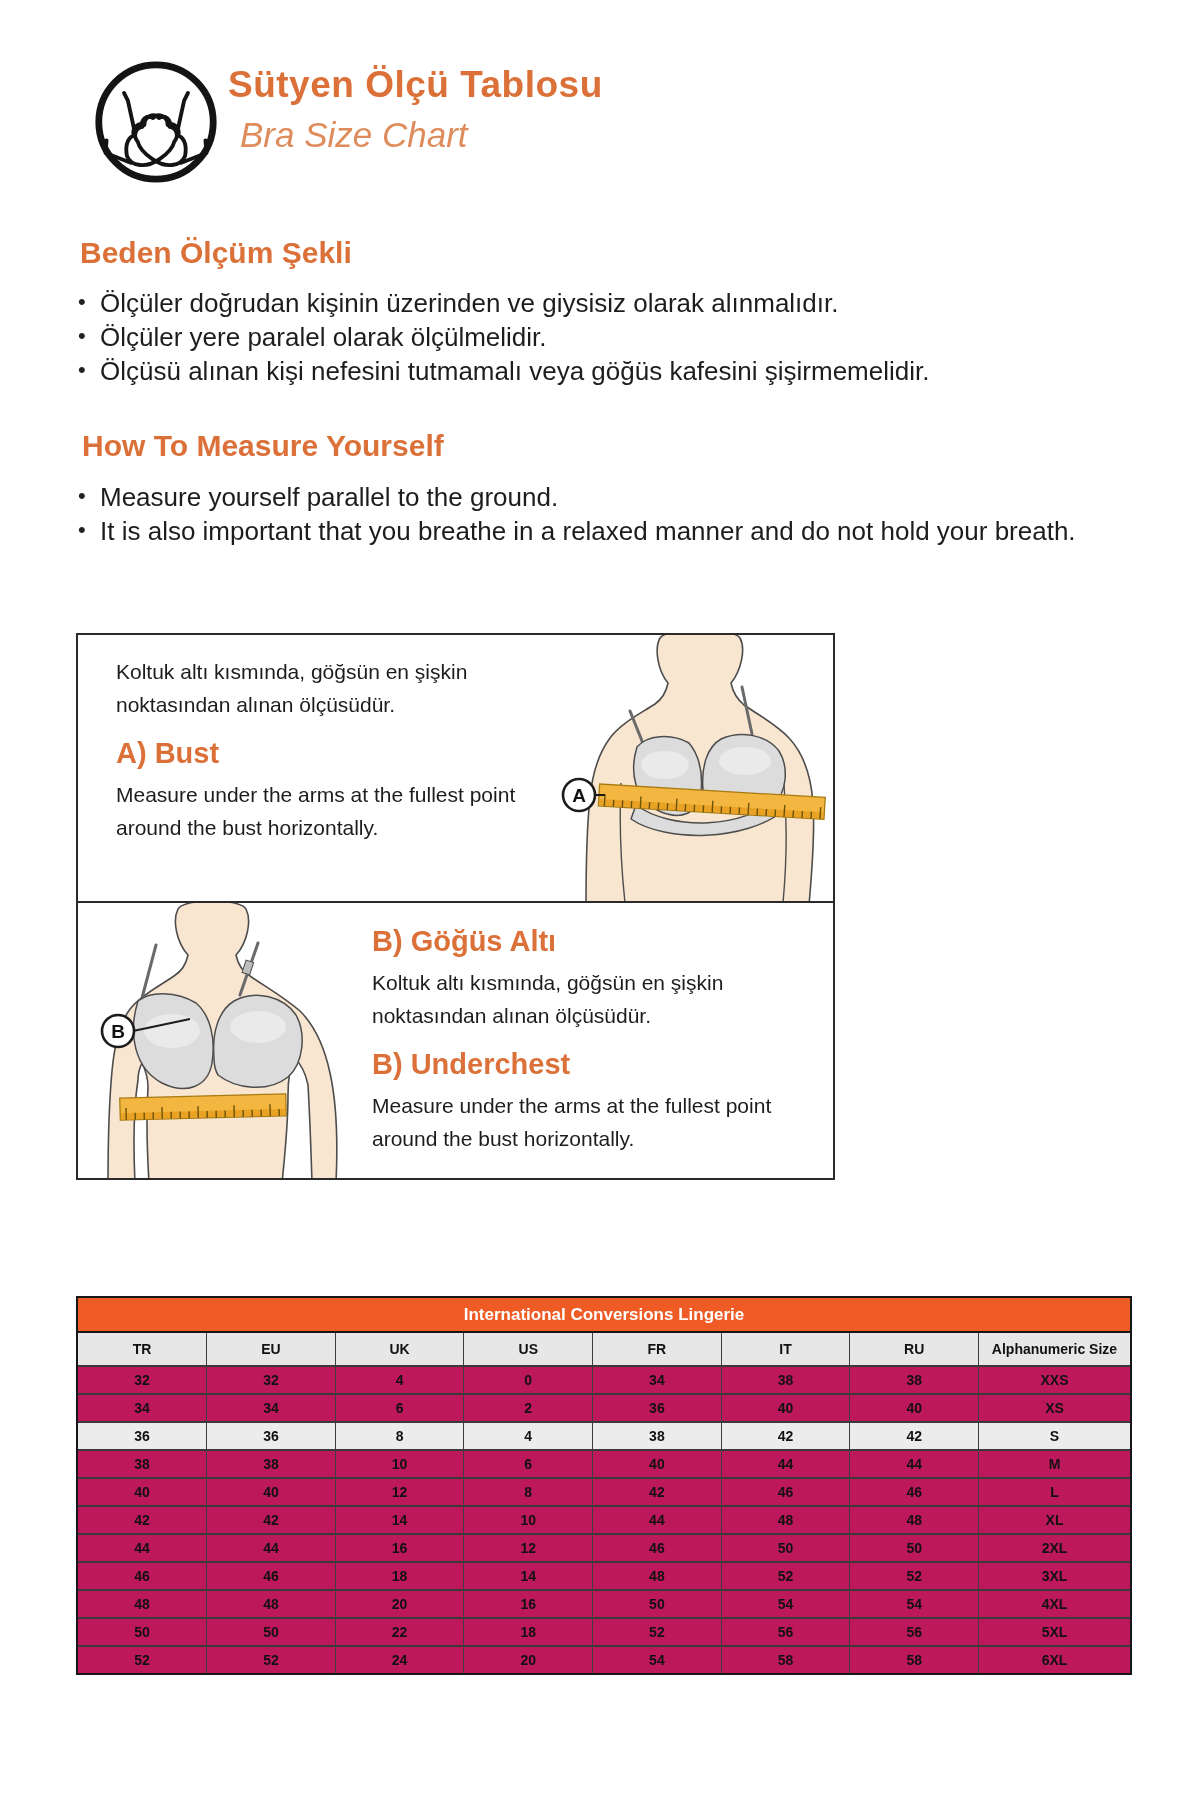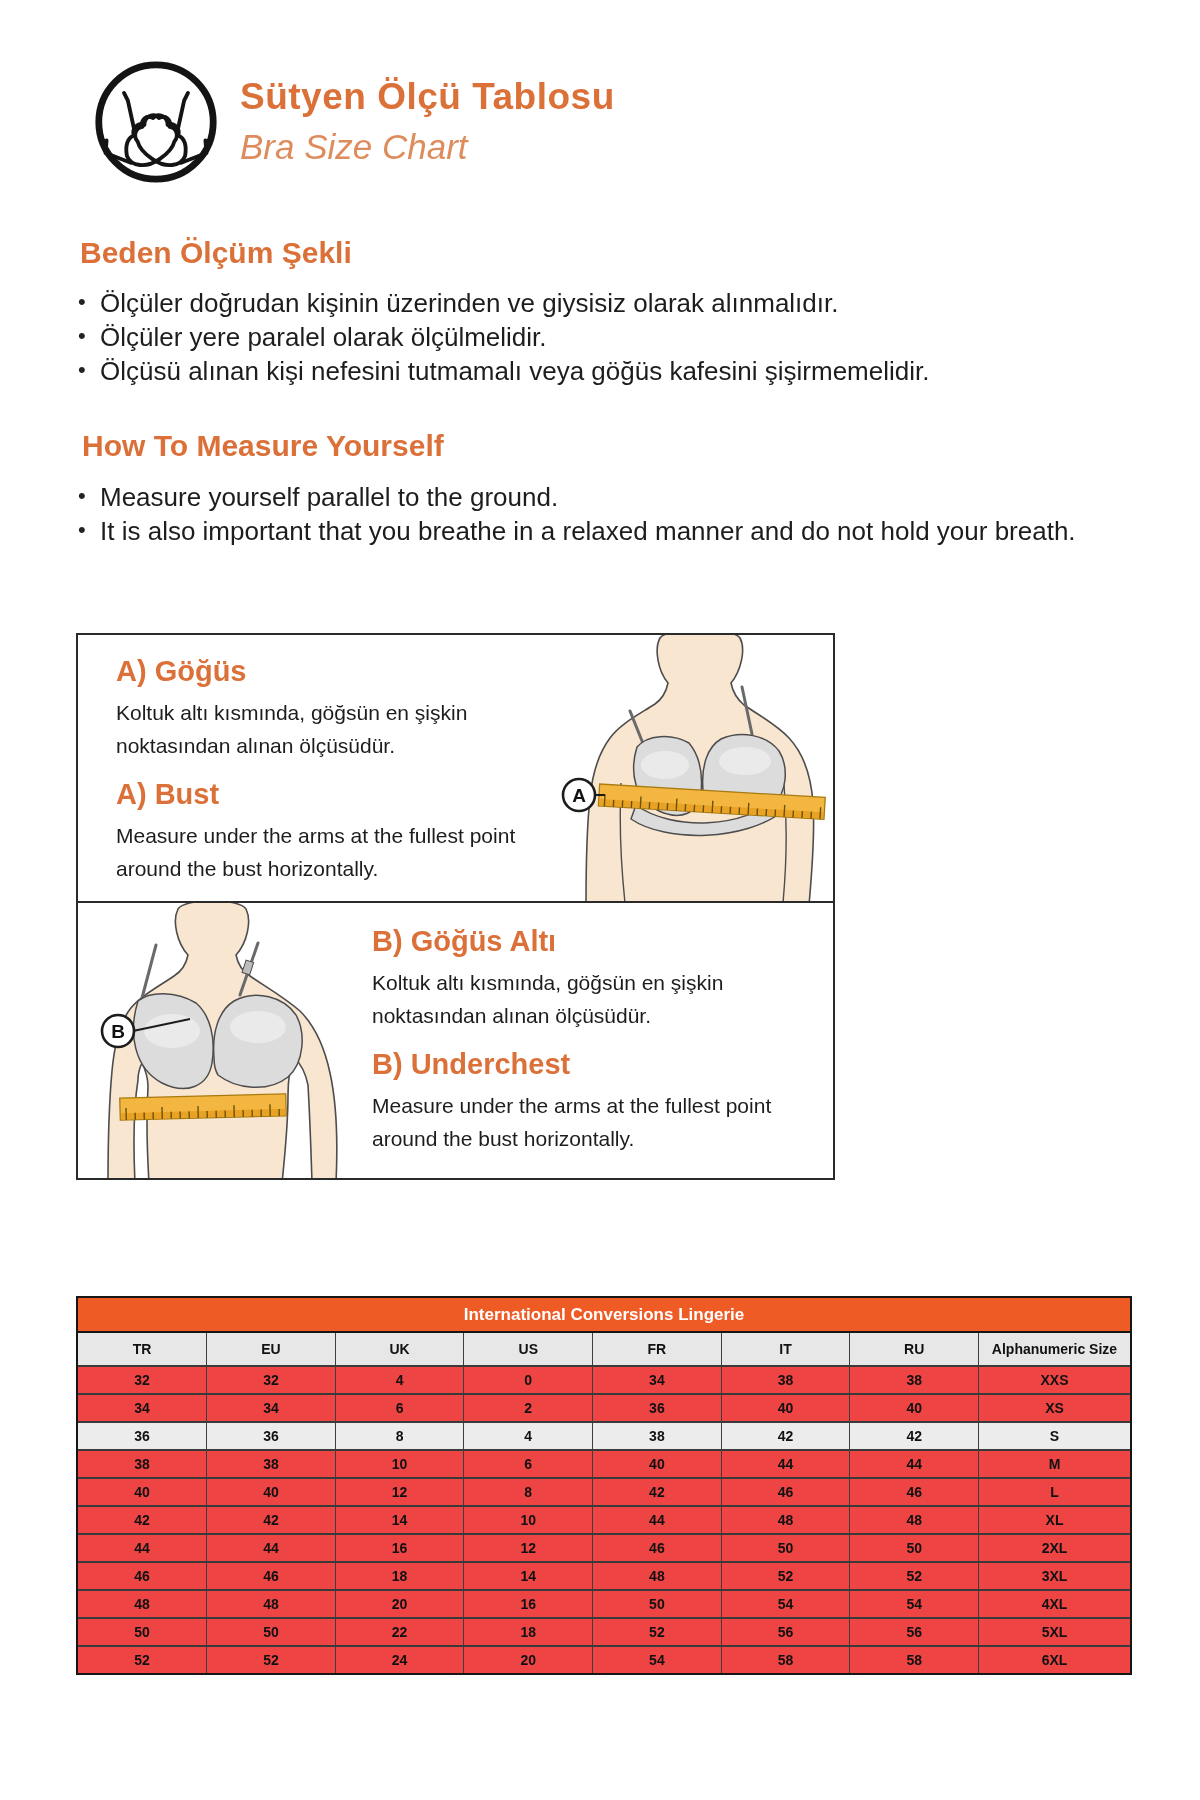--- a/index.html
+++ b/index.html
@@ -4,21 +4,21 @@
 <style>
   html,body { margin:0; padding:0; background:#ffffff; }
   .page {
     position:relative; width:1200px; height:1800px; background:#ffffff;
     font-family:"Liberation Sans", sans-serif; color:#1d1d1d; overflow:hidden;
   }
 
   
   .logo-svg { position:absolute; left:92px; top:56px; width:128px; height:132px; }
   .title-block { position:absolute; left:228px; top:64px; }
-  .title-main { margin:12px; font-size:37px; font-weight:bold; color:#DB7038; line-height:1.12; letter-spacing:0.5px; }
+  .title-main { margin:0; font-size:37px; font-weight:bold; color:#DB7038; line-height:1.12; letter-spacing:0.5px; }
   .title-sub  { margin:12px; font-size:35px; font-weight:normal; font-style:italic; color:#DE8C5C; line-height:1.05; }
 
   
   .sec-heading { position:absolute; margin:0; font-size:30px; font-weight:bold; color:#DB7038; }
   .sec-heading.tr { left:80px; top:236px; }
   .sec-heading.en { left:82px; top:429px; }
   ul.bullets { position:absolute; margin:0; padding:0; list-style:none; }
   ul.bullets.tr { left:78px; top:286px; }
   ul.bullets.en { left:78px; top:480px; }
   ul.bullets li { position:relative; font-size:26px; line-height:34px; padding-left:22px; color:#1d1d1d; }
@@ -30,21 +30,21 @@
   .box-b { top:903px; height:277px; border-top:none; }
   .box-text { position:absolute; width:430px; }
   .box-a .box-text { left:38px; top:20px; }
   .box-b .box-text { left:294px; top:22px; }
   .box-text h3 { margin:0 0 8px 0; font-size:29px; font-weight:bold; color:#DB7038; }
   .box-text p  { margin:0 0 16px 0; font-size:21px; line-height:33px; color:#1d1d1d; }
   .fig-a { position:absolute; right:0; top:0; width:292px; height:266px; }
   .fig-b { position:absolute; left:0; top:0; width:330px; height:275px; }
 
   
-  .table-wrap { position:absolute; left:76px; top:1296px; width:1052px; border:2px solid #161616; background:#ef4444; }
+  .table-wrap { position:absolute; left:76px; top:1296px; width:1052px; border:2px solid #161616; background:#be185d; }
   .table-title { background:#EF5B25; color:#ffffff; font-weight:bold; font-size:17px;
                  text-align:center; padding:7px 0 6px 0; border-bottom:2px solid #161616; }
   table.conv { width:100%; border-collapse:collapse; table-layout:fixed; }
   table.conv col.col-std  { width:12.23%; }
   table.conv col.col-alpha{ width:14.4%; }
   table.conv th, table.conv td {
     border-left:1.5px solid #3d3d3d; border-top:2.5px solid #3a3a3a;
     text-align:center; font-size:14px; font-weight:bold; color:#111;
     padding:5px 2px; overflow:hidden; white-space:nowrap;
   }
@@ -94,21 +94,20 @@
   </ul>
 
   <h2 class="sec-heading en">How To Measure Yourself</h2>
   <ul class="bullets en">
     <li>Measure yourself parallel to the ground.</li>
     <li>It is also important that you breathe in a relaxed manner and do not hold your breath.</li>
   </ul>
 
   <div class="box box-a">
     <div class="box-text">
-      <h3>A) Göğüs</h3>
       <p>Koltuk altı kısmında, göğsün en şişkin noktasından alınan ölçüsüdür.</p>
       <h3>A) Bust</h3>
       <p>Measure under the arms at the fullest point around the bust horizontally.</p>
     </div>
     <svg class="fig-a" viewBox="0 0 292 266">
 
       <path class="skin" d="
         M119 3
         C113 14 117 36 127 48
         C125 58 121 64 114 69

